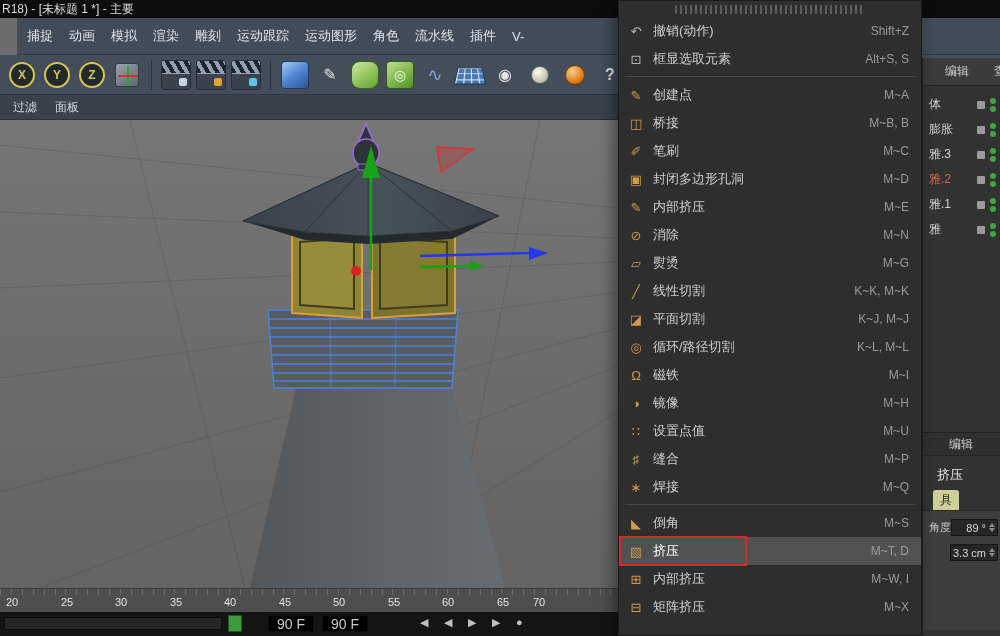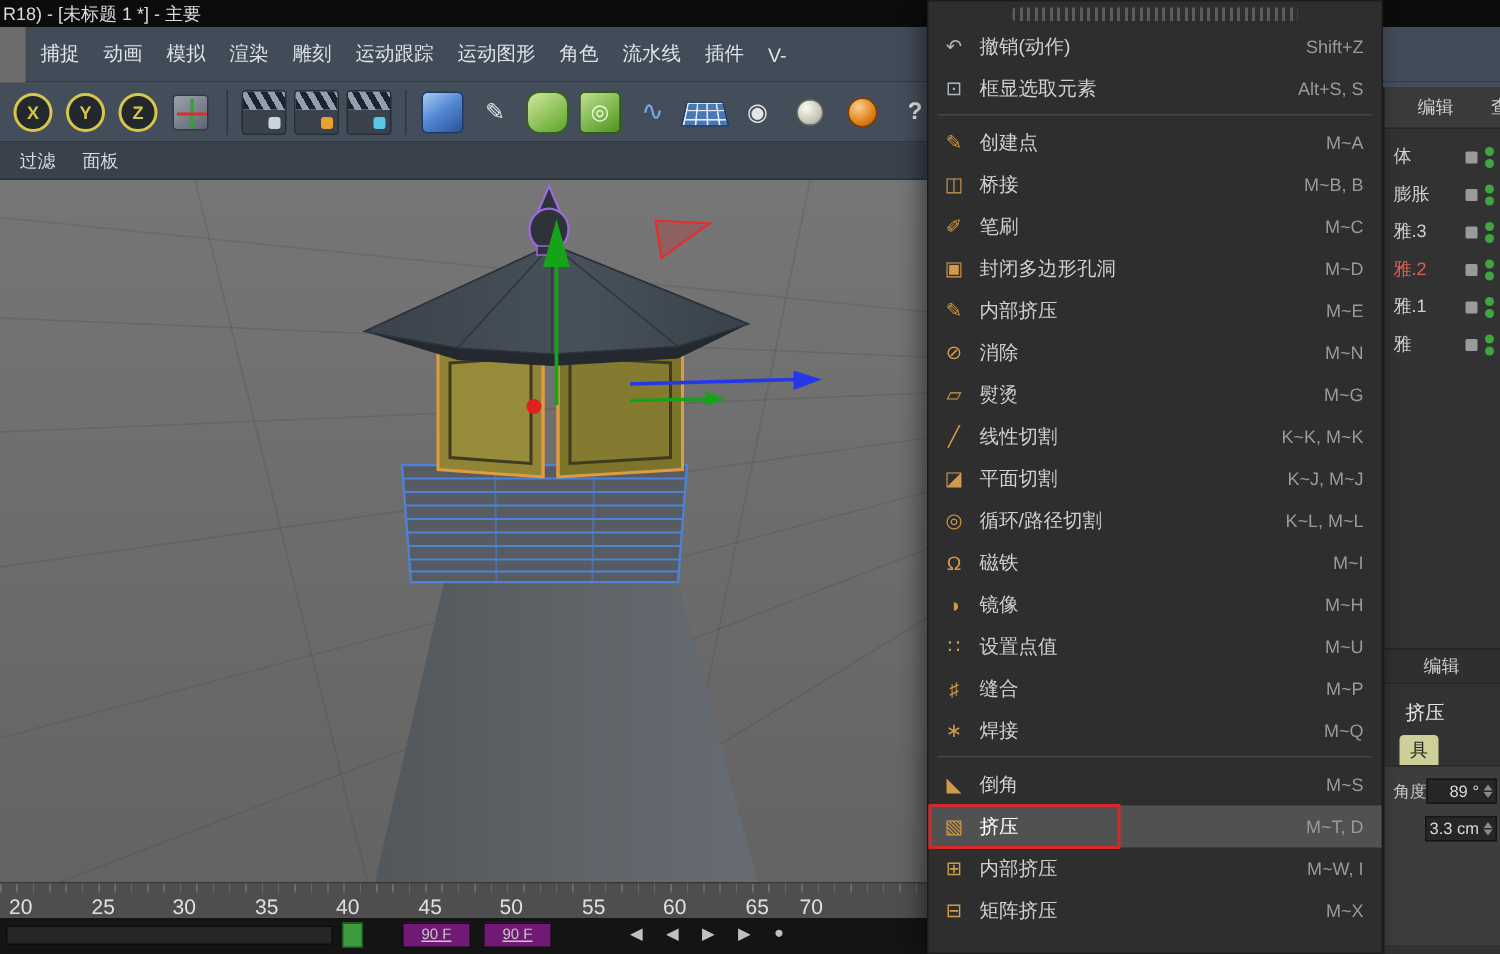--- a/index.html
+++ b/index.html
@@ -52,28 +52,28 @@
 
   
   .viewport { position:absolute; left:0; top:120px; width:100%; height:468px;
               background:linear-gradient(180deg,#767676,#636363); }
   .scene { position:absolute; left:0; top:0; }
 
   
   .ruler { position:absolute; left:0; top:588px; width:100%; height:24px; background:#4e4e4e; border-top:1px solid #3a3a3a;
            background-image:repeating-linear-gradient(90deg,#6a6a6a 0 1px, transparent 1px 10.9px);
            background-size:100% 6px; background-repeat:no-repeat; }
-  .ruler .tick { position:absolute; top:7px; color:#e0e0e0; font-size:14px; }
+  .ruler .tick { position:absolute; top:7px; color:#e0e0e0; font-size:11px; }
 
   
   .bottombar { position:absolute; left:0; top:612px; width:100%; height:24px; background:#141414; }
   .tl-track { position:absolute; left:4px; top:5px; width:218px; height:13px; background:#262626; border:1px solid #0c0c0c; }
   .tl-handle { position:absolute; left:228px; top:3px; width:14px; height:17px; background:#3f9a3f; border:1px solid #1c5c1c; }
-  .tl-field { position:absolute; top:3px; width:46px; height:17px; background:#701a75; border:1px solid #0e0e0e;
-              color:#c8c8c8; font-size:10px; text-align:center; line-height:16px;text-decoration:underline; }
+  .tl-field { position:absolute; top:3px; width:46px; height:17px; background:#000000; border:1px solid #0e0e0e;
+              color:#c8c8c8; font-size:14px; text-align:center; line-height:16px; }
   .tl-f1 { left:268px; } .tl-f2 { left:322px; }
   .tl-btn { position:absolute; top:4px; color:#c0c0c0; font-size:11px; }
 
   
   .cm { position:absolute; left:618px; top:0; width:304px; height:636px; background:#2e2e2e;
         border:1px solid #1b1b1b; box-shadow:-4px 0 14px rgba(0,0,0,0.45); z-index:50; }
   .cm-scroll { height:16px; display:flex; align-items:center; justify-content:center; }
   .cm-scroll .handle { width:190px; height:9px; border-radius:2px;
         background:repeating-linear-gradient(90deg,#5c5c5c 0 2px,#2e2e2e 2px 5px); }
   .cmi { height:28px; display:flex; align-items:center; padding:0 12px 0 8px; position:relative; cursor:default; }

